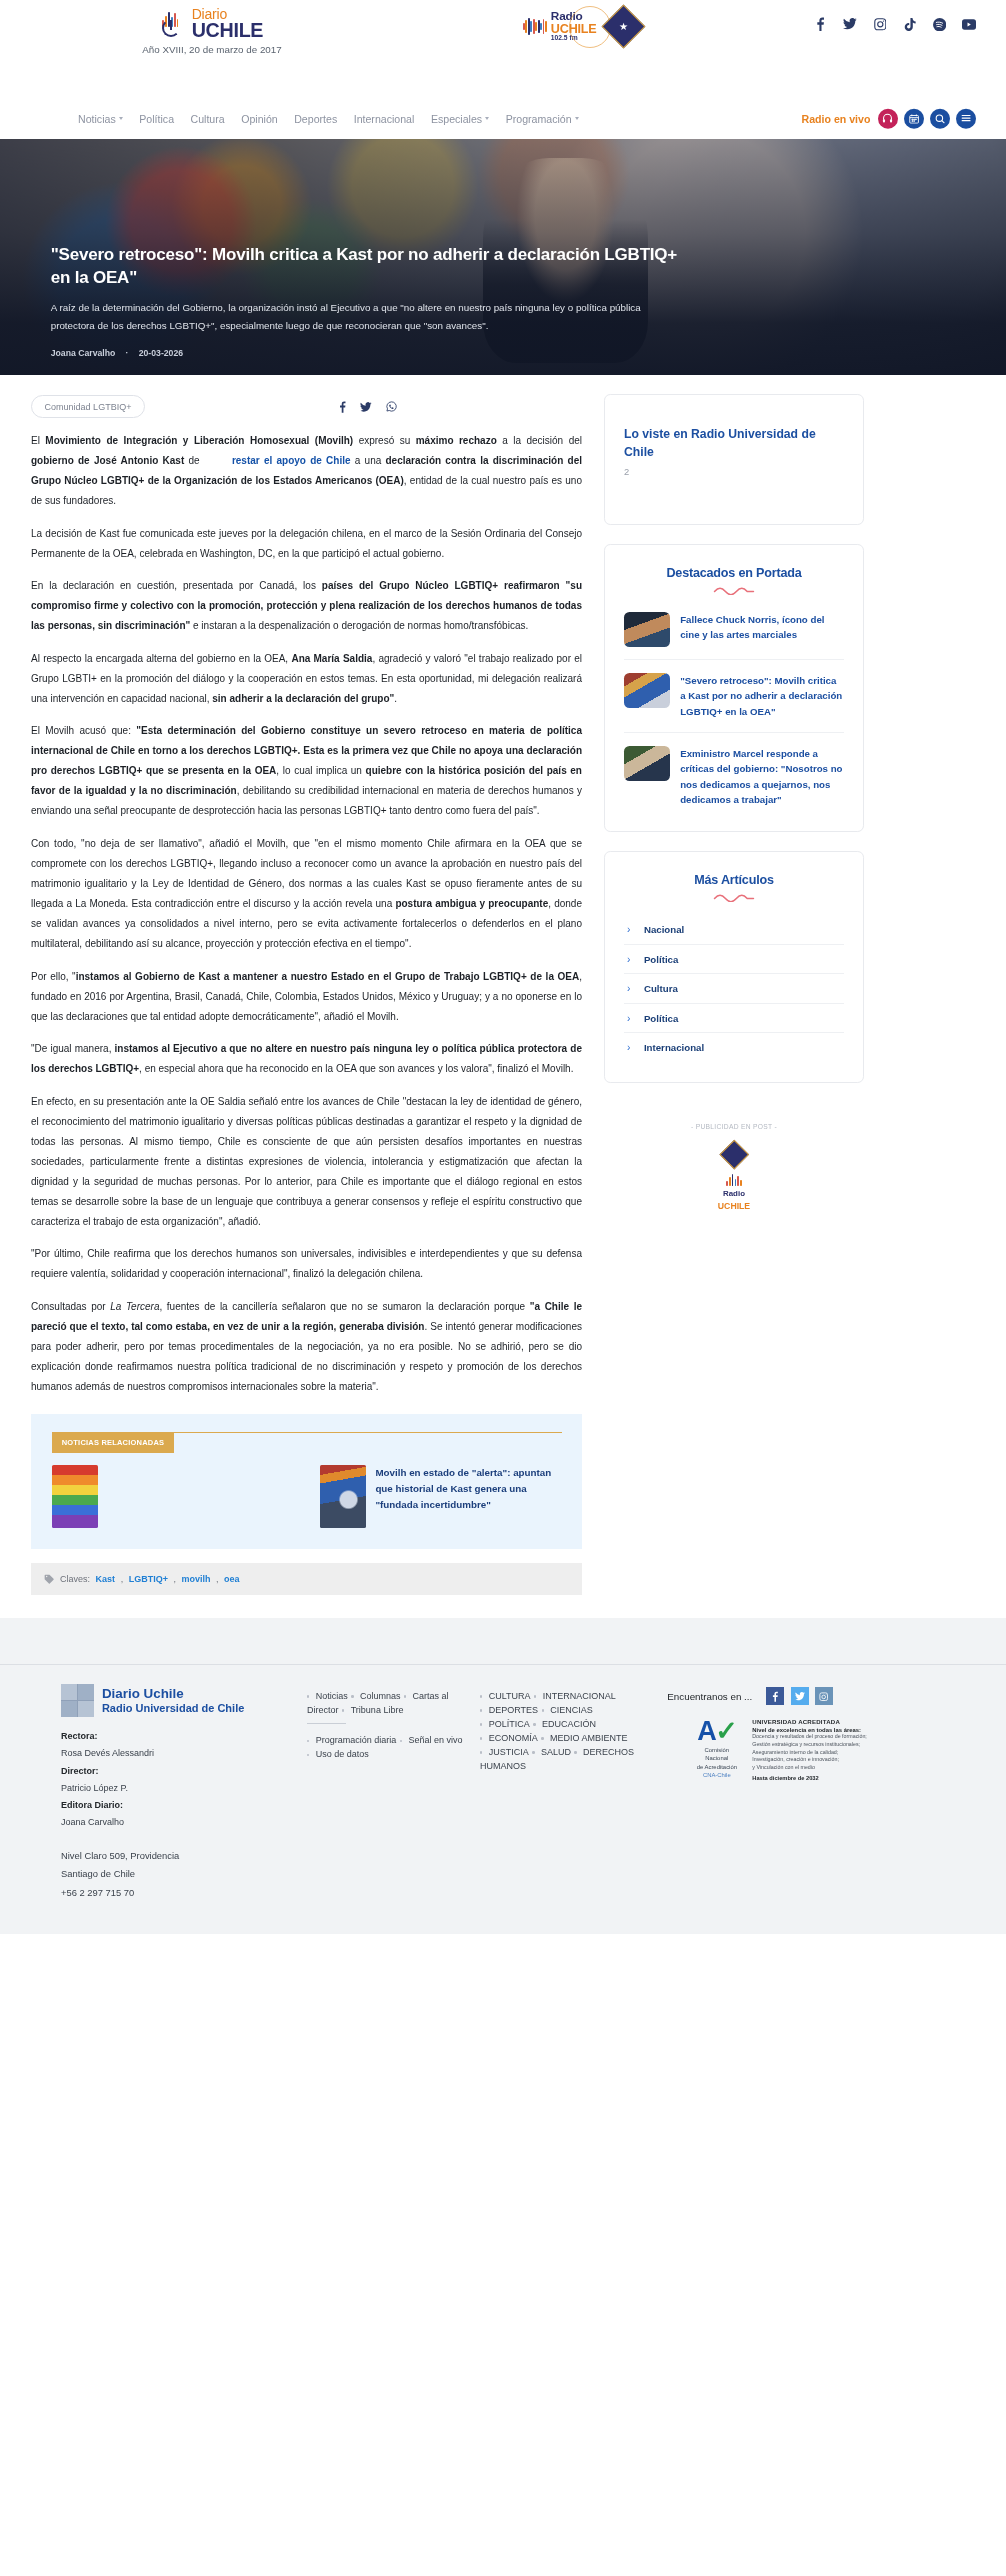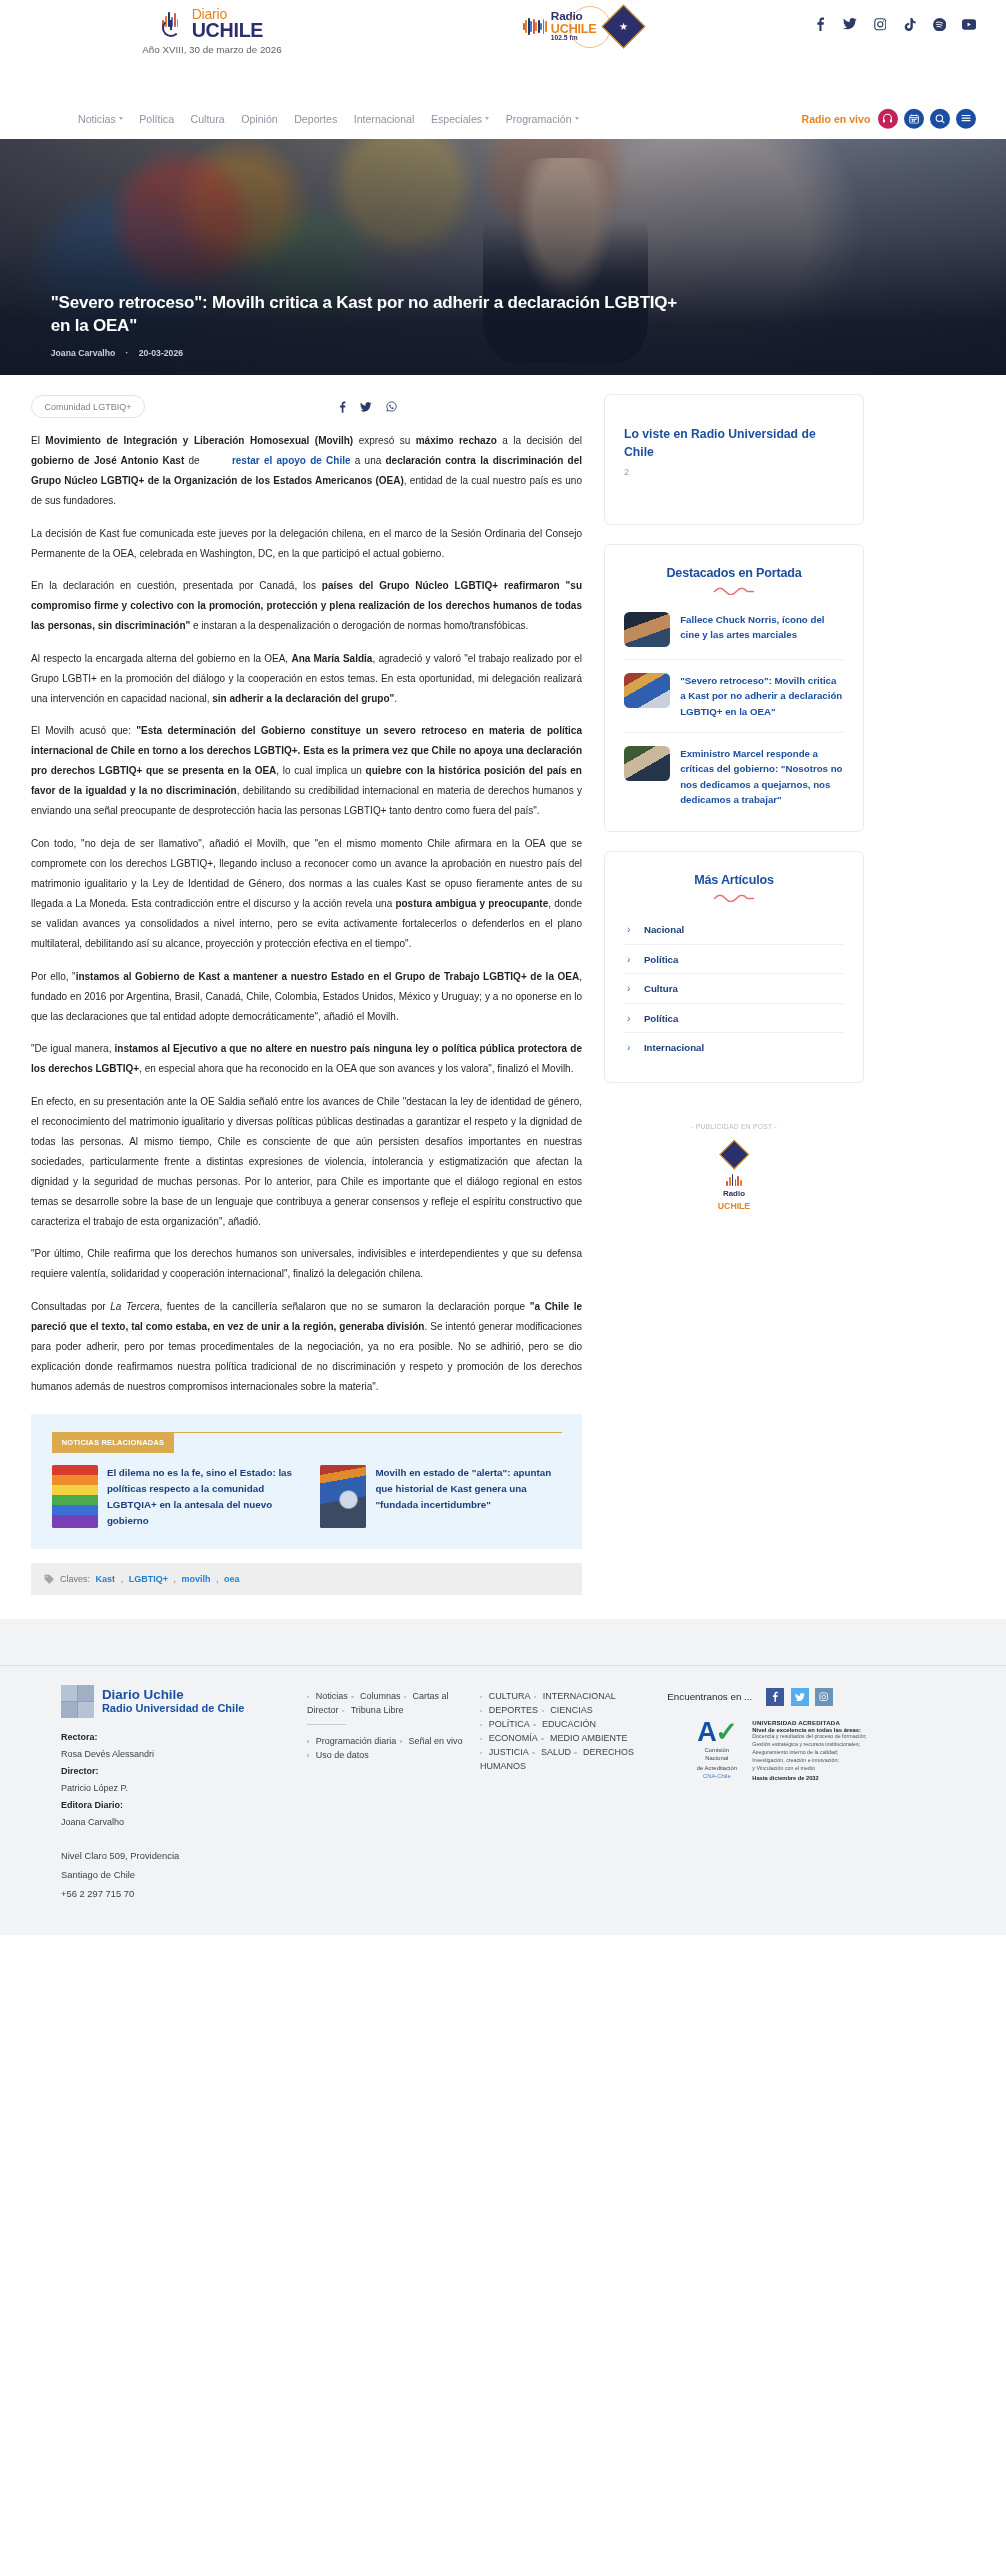--- a/index.html
+++ b/index.html
@@ -415,21 +415,21 @@
             <i style="height:7.9px;background:#e8821f"></i>
         </span>
         <span class="arc"></span>
           <span class="stem"></span>
       </span>
       <span class="brand-words">
         <div class="w1">Diario</div>
         <div class="w2">UCHILE</div>
       </span>
     </span>
-    <span class="brand-date">Año XVIII, 30 de marzo de 2026</span>
+    <span class="brand-date">Año XVIII, 20 de marzo de 2017</span>
   </a>
 
   <div class="radio-logos">
     <a class="radio-uchile-logo" href="#">
       <span class="ru-bars">
         <i style="height:7.9px;background:#d6584f"></i>
           <i style="height:12.6px;background:#e8821f"></i>
         <i style="height:17.3px;background:#2b2f6b"></i>
           <i style="height:11px;background:#3f7fc1"></i>
         <i style="height:15.7px;background:#d6584f"></i>
@@ -557,20 +557,21 @@
   </div>
 </nav>
 
 <section class="hero">
   <div class="hero-img"></div>
   <div class="hero-portrait"></div>
   <div class="hero-shade"></div>
   <div class="hero-inner">
     <div class="wrap">
       <h1 class="hero-title">"Severo retroceso": Movilh critica a Kast por no adherir a declaración LGBTIQ+ en la OEA"</h1>
+      <p class="hero-sub">A raíz de la determinación del Gobierno, la organización instó al Ejecutivo a que "no altere en nuestro país ninguna ley o política pública protectora de los derechos LGBTIQ+", especialmente luego de que reconocieran que "son avances".</p>
       <div class="hero-meta">
         <a href="#">Joana Carvalho</a>
         <span class="dot">·</span>
         <span>20-03-2026</span>
       </div>
     </div>
   </div>
 </section>
 
 <div class="page">
@@ -613,21 +614,20 @@
       <p>Consultadas por <i>La Tercera</i>, fuentes de la cancillería señalaron que no se sumaron  la declaración porque <b>"a Chile le pareció que el texto, tal como estaba, en vez de unir a la región, generaba división</b>. Se intentó generar modificaciones para poder adherir, pero por temas procedimentales de la negociación, ya no era posible. No se adhirió, pero se dio explicación donde reafirmamos nuestra política tradicional de no discriminación y respeto y promoción de los derechos humanos además de nuestros compromisos internacionales sobre la materia".</p>
     </div>
 
     <section class="related-box">
       <div class="rel-head">
         <span class="rel-tag">NOTICIAS RELACIONADAS</span>
       </div>
       <div class="rel-grid">
         <a class="rel-item" href="#">
           <span class="rel-thumb"></span>
-          <span class="rel-title">El dilema no es la fe, sino el Estado: las políticas respecto a la comunidad LGBTQIA+ en la antesala del nuevo gobierno</span>
         </a>
         <a class="rel-item" href="#">
           <span class="rel-thumb alt"></span>
           <span class="rel-title">Movilh en estado de "alerta": apuntan que historial de Kast genera una "fundada incertidumbre"</span>
         </a>
       </div>
     </section>
 
     <div class="claves">
       <span class="tag-ico">

